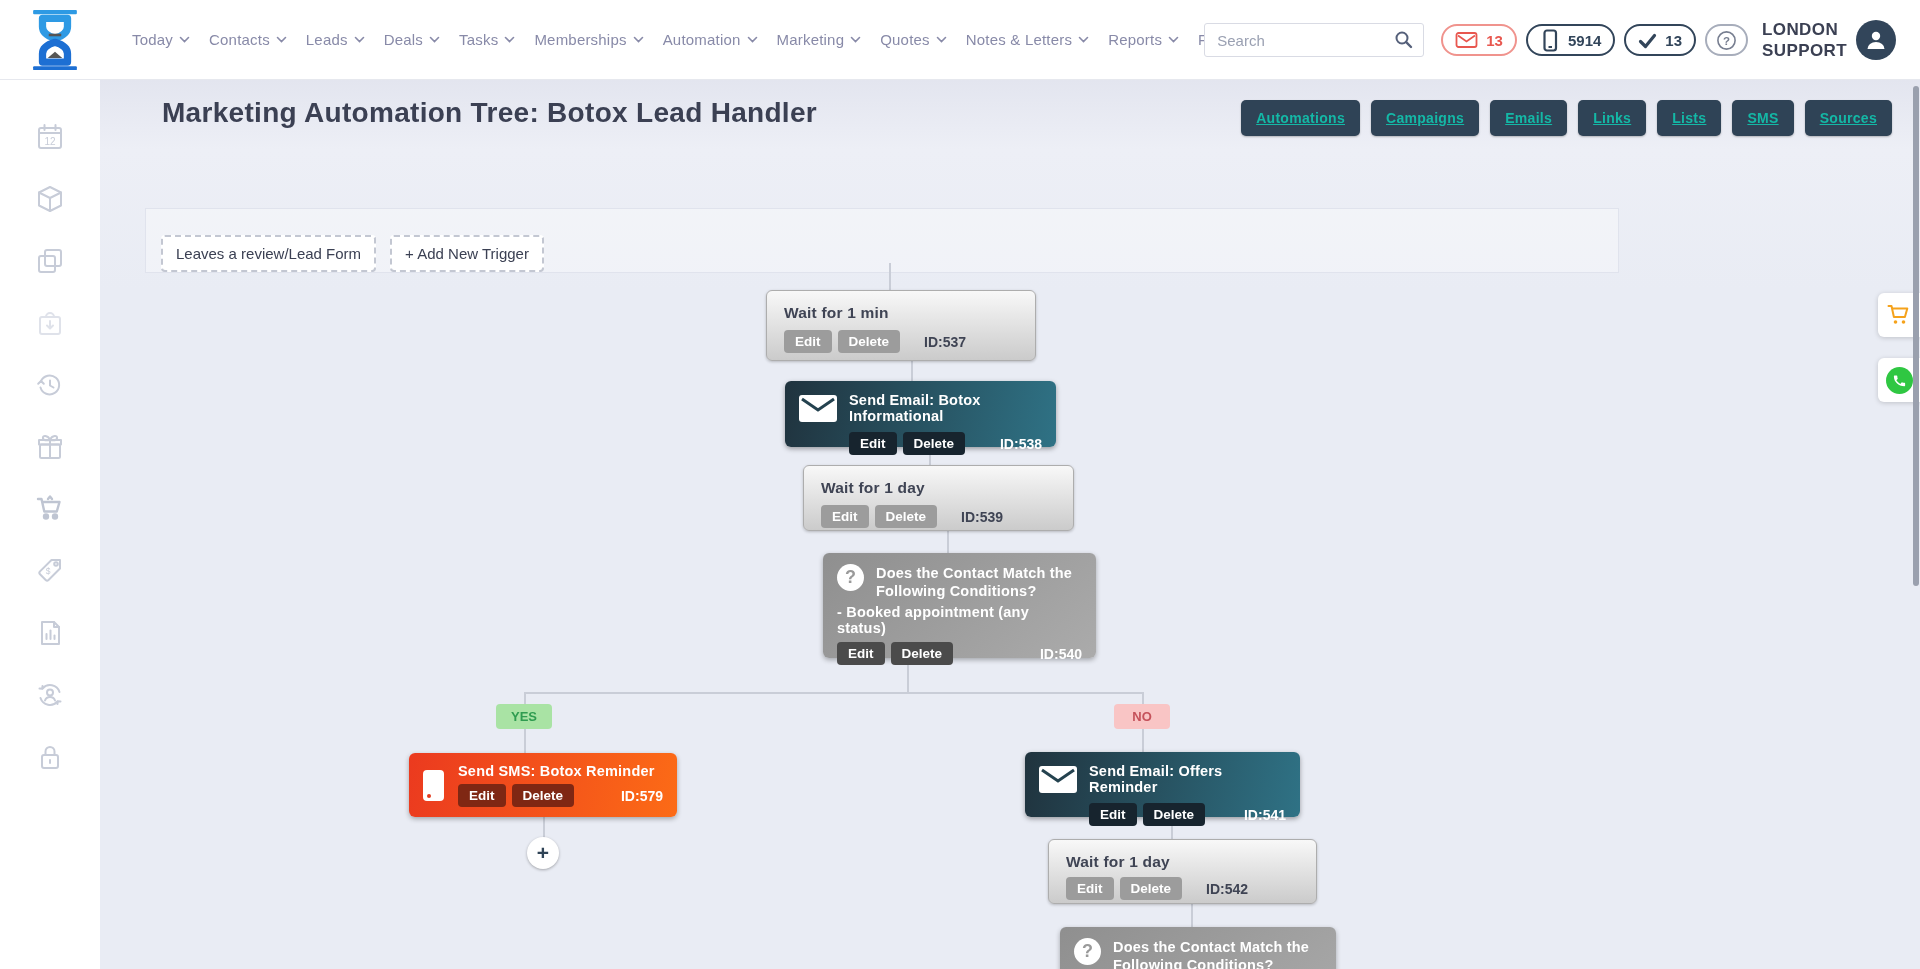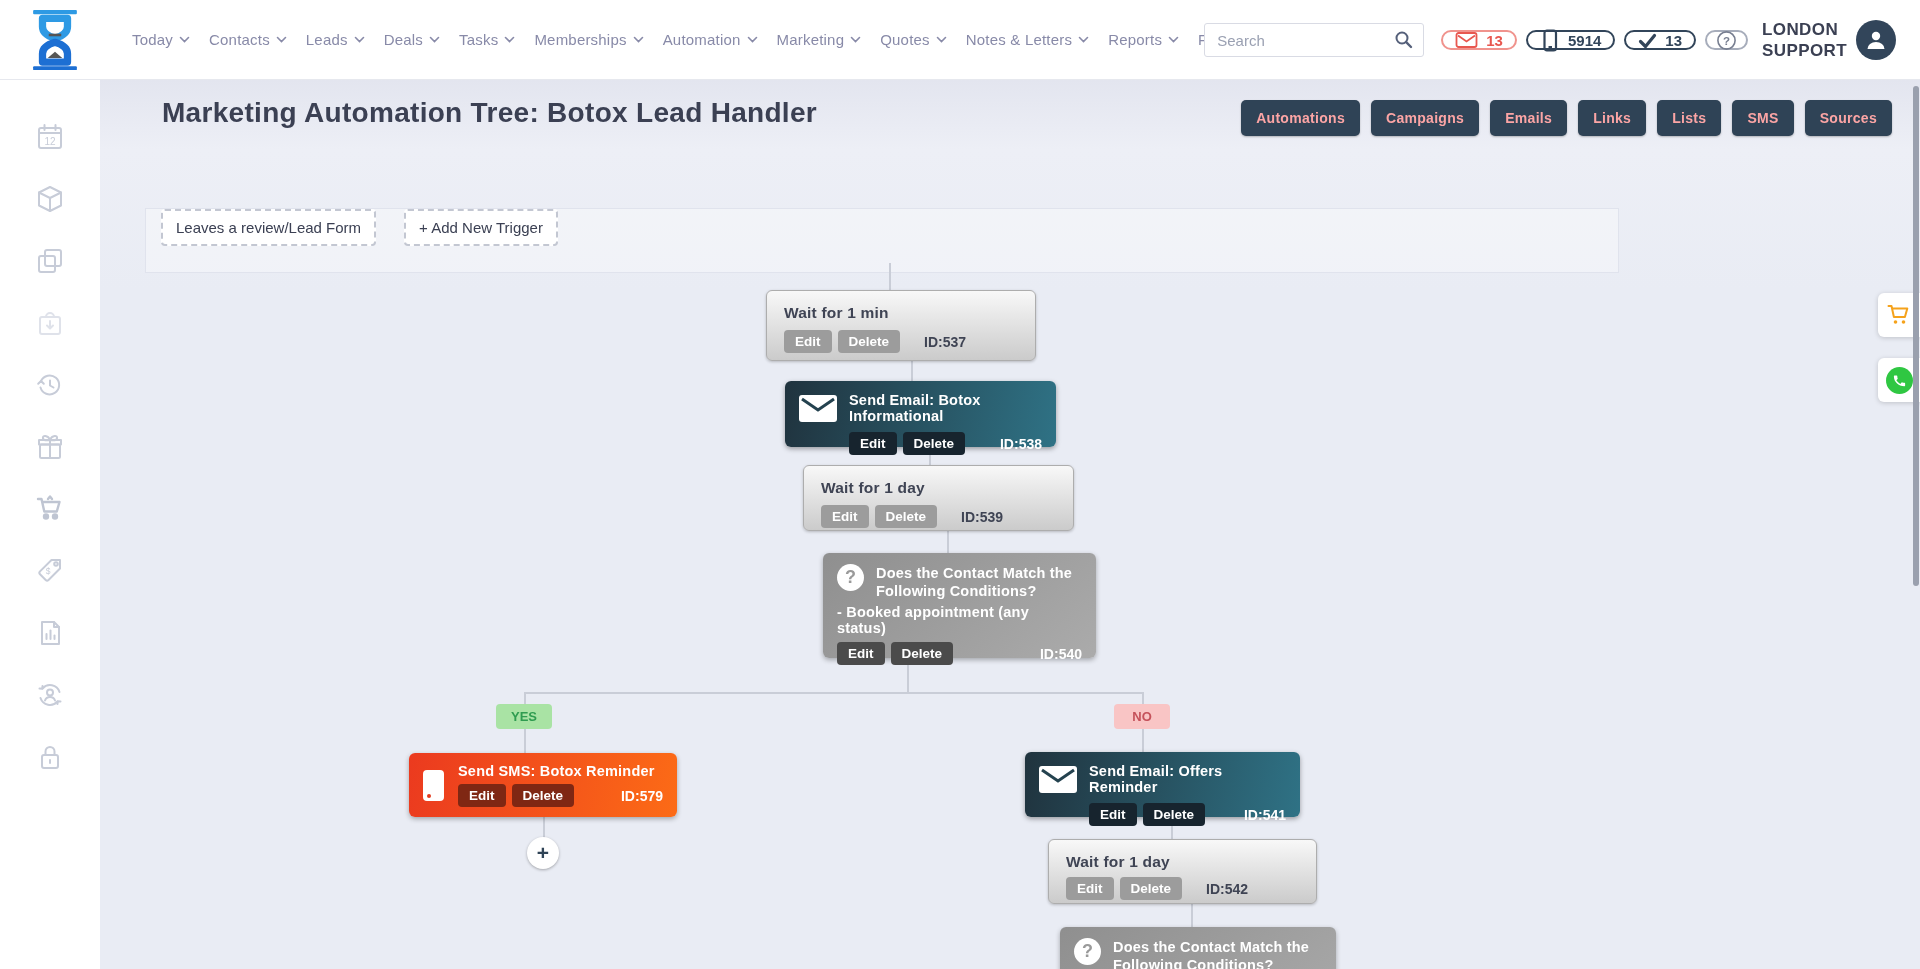--- a/index.html
+++ b/index.html
@@ -14,21 +14,21 @@
   .nav-item { color:#888aa8; font-size:15px; display:flex; gap:6px; align-items:center;
     cursor:pointer; white-space:nowrap; letter-spacing:.2px; }
   .top-right { position:absolute; right:24px; top:0; height:80px; display:flex; align-items:center; gap:9px; }
   .searchbox { width:220px; height:34px; background:#fff; border:1px solid #d9dbe4;
     border-radius:3px; display:flex; align-items:center; margin-right:8px; }
   .searchbox input { border:0; outline:0; flex:1; min-width:0; padding:0 12px; font-size:15px;
     color:#3b4053; font-family:"Liberation Sans",sans-serif; background:transparent; }
   .searchbox input::placeholder { color:#9aa0b2; }
   .search-btn { width:38px; height:100%; background:none; border:0; display:flex;
     align-items:center; justify-content:center; cursor:pointer; }
-  .badge { height:20px; border:2px solid #32455a; border-radius:16px; display:flex;
+  .badge { height:32px; border:2px solid #32455a; border-radius:16px; display:flex;
     align-items:center; gap:8px; padding:0 12px; color:#32455a; font-size:15px;
     font-weight:bold; background:#fff; cursor:pointer; }
   .badge-red { border-color:#f0938d; color:#e8574f; }
   .badge-help { border-color:#a7adbb; padding:0 9px; }
   .account { color:#3b4053; font-size:17px; font-weight:bold; line-height:1.25;
     letter-spacing:.4px; margin-left:5px; }
   .avatar { width:40px; height:40px; border-radius:50%; background:#32455a; display:flex;
     align-items:center; justify-content:center; cursor:pointer; flex:0 0 auto; }
 
   
@@ -39,27 +39,27 @@
   .sb-icon.faded svg { stroke:#dfe2ea; }
   .sb-icon.filled svg { stroke:#bfc5d2; stroke-width:2.4; }
 
   
   .canvas { position:absolute; left:100px; top:80px; width:1820px; height:889px; overflow:hidden;
     background:linear-gradient(180deg,#e3e5ef 0px,#edeff6 70px,#e9ecf4 210px,#e9ecf4 100%); }
   .page-title { position:absolute; left:62px; top:17px; font-size:28px; font-weight:bold;
     color:#3b4053; letter-spacing:.3px; }
   .page-subtitle { position:absolute; left:63px; top:63px; font-size:17px; color:#3b4053; letter-spacing:.2px; }
   .toolbar { position:absolute; right:28px; top:20px; display:flex; gap:11px; }
-  .tb-btn { background:#2f4356; color:#fca5a5; font-size:14px; font-weight:bold; border:0;
+  .tb-btn { background:#2f4356; color:#14b8a6; font-size:14px; font-weight:bold; border:0;
     padding:10px 15px; border-radius:5px; letter-spacing:.3px; cursor:pointer;
-    box-shadow:0 1px 2px rgba(0,0,0,.25); font-family:"Liberation Sans",sans-serif; }
+    box-shadow:0 1px 2px rgba(0,0,0,.25); font-family:"Liberation Sans",sans-serif;text-decoration:underline; }
 
   .trigger-panel { position:absolute; left:45px; top:128px; width:1474px; height:65px;
-    background:rgba(255,255,255,.35); border:1px solid #e0e3ed; display:flex; align-items:flex-start;
-    gap:28px; padding-left:15px; }
+    background:rgba(255,255,255,.35); border:1px solid #e0e3ed; display:flex; align-items:flex-end;
+    gap:14px; padding-left:15px; }
   .trigger { background:#fff; border:2px dashed #c3c7d2; border-radius:4px; padding:8px 13px;
     font-size:15px; color:#3b4053; cursor:pointer; white-space:nowrap; }
 
   .vl { position:absolute; width:2px; background:#c9cdd7; }
   .hl { position:absolute; height:2px; background:#c9cdd7; }
 
   .node { position:absolute; border-radius:6px; z-index:2; }
   .node-head { display:flex; gap:12px; align-items:center; }
   .node-foot { display:flex; align-items:center; gap:6px; margin-top:8px; }
   .mini { padding:4px 11px; border-radius:4px; color:#fff; font-size:13.5px; font-weight:bold;

